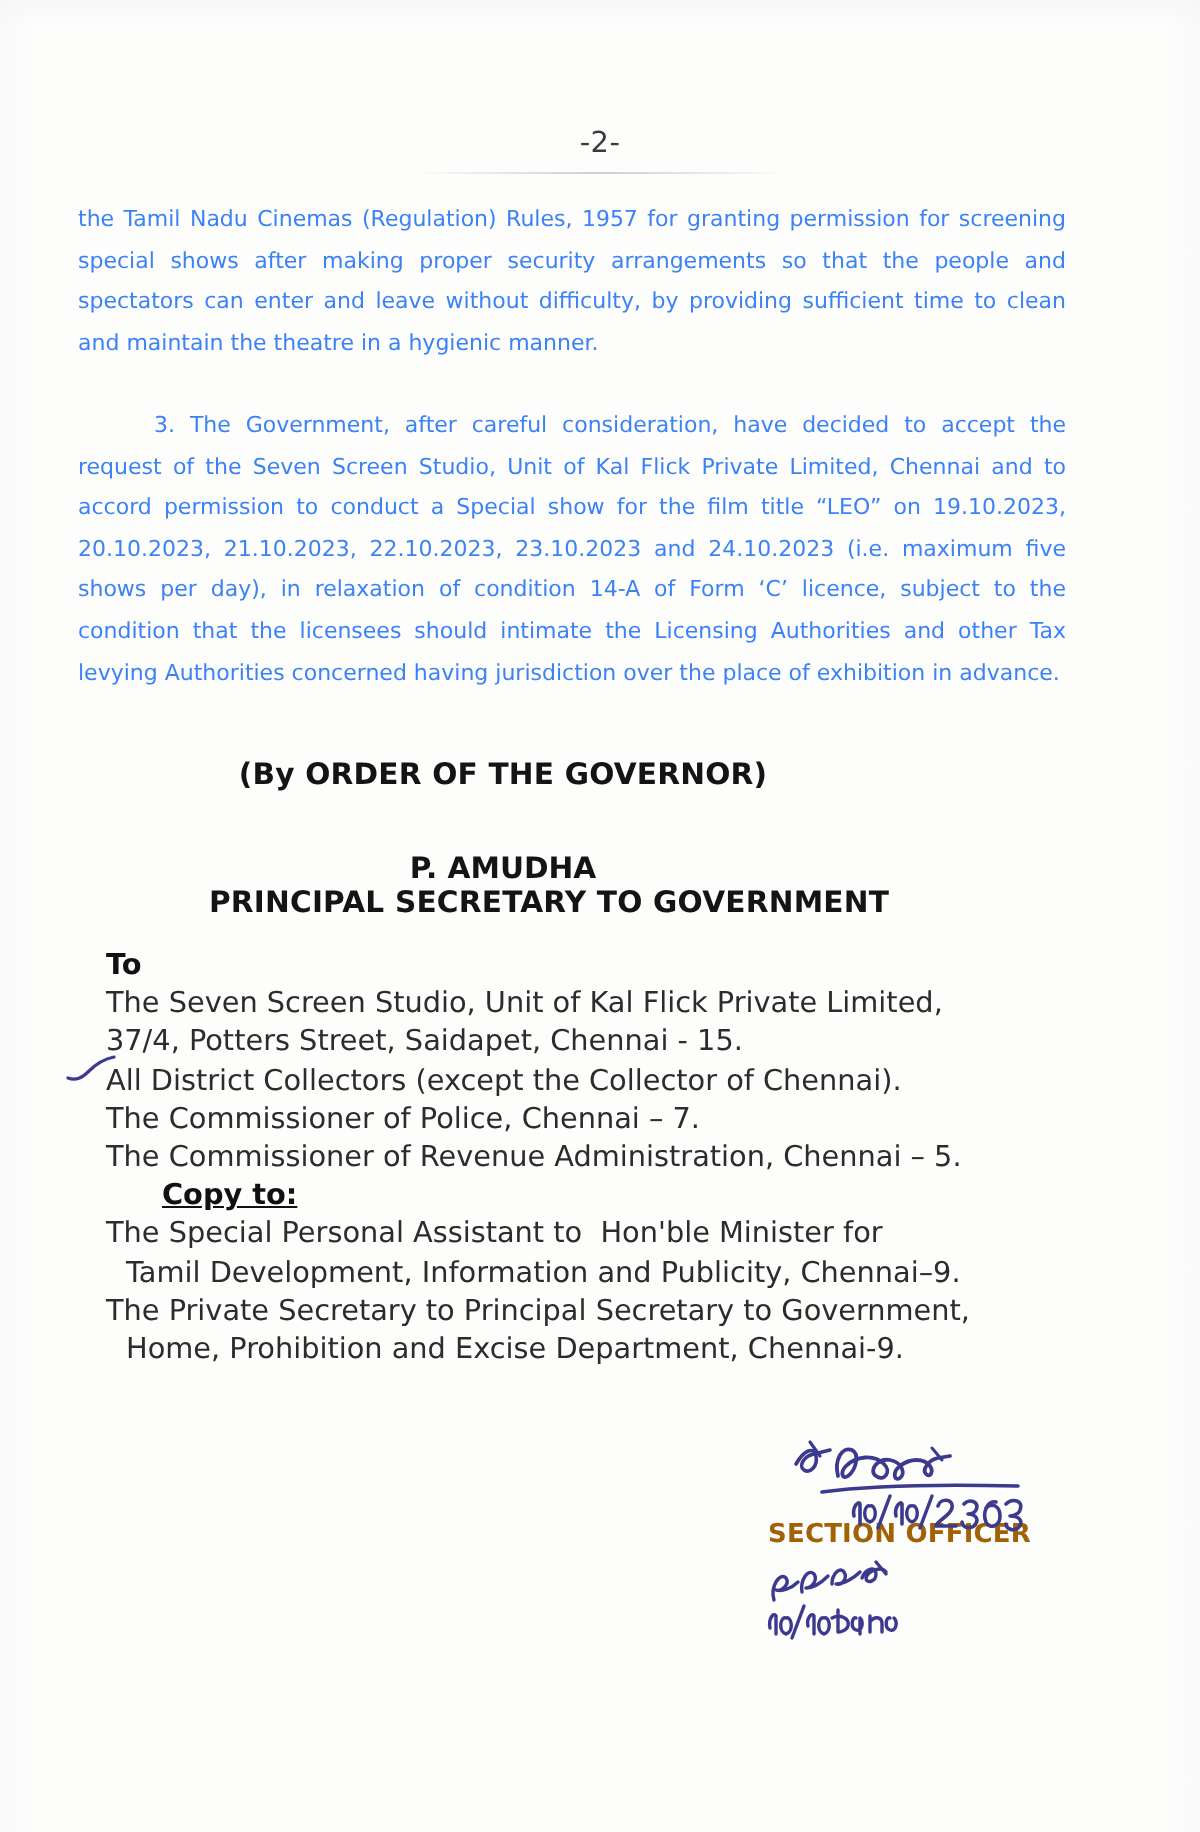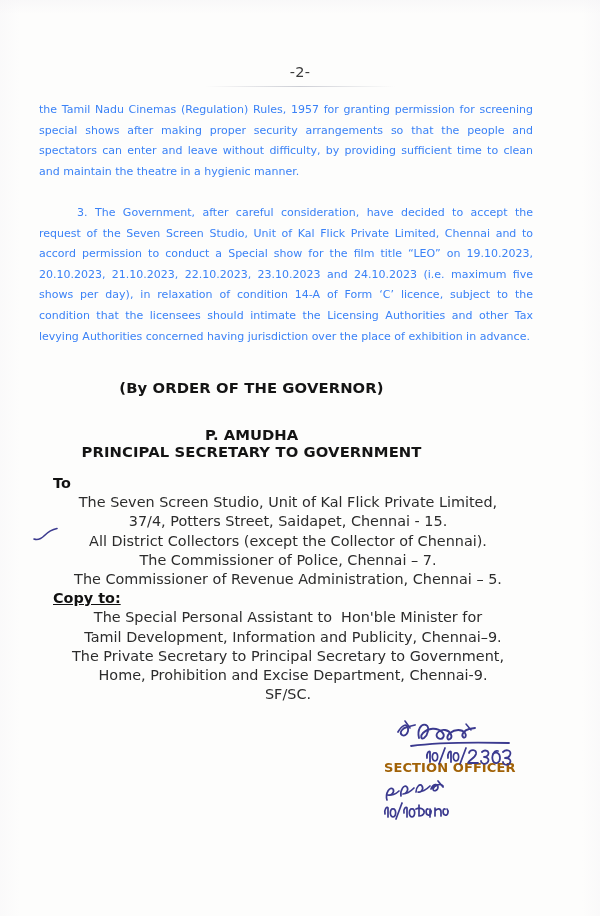--- a/index.html
+++ b/index.html
@@ -77,40 +77,42 @@
     letter-spacing: 0.1px;
   }
   #signatory-name {
     top: 426px;
     font-size: 14.8px;
   }
   #signatory-designation {
     top: 443px;
     font-size: 14.8px;
     letter-spacing: 0.1px;
+    margin-left: 23px;
   }
 
   .dist-block {
     position: absolute;
     left: 53px;
     width: 470px;
     font-size: 14.4px;
     line-height: 19.2px;
     color: #2c2c2c;
   }
   #to-block { top: 474px; }
   .dist-heading {
     font-weight: bold;
     color: #111;
   }
   .dist-heading.underlined {
     text-decoration: underline;
     text-underline-offset: 1px;
-  }
-  .dist-line { white-space: pre; text-align: center; }
+    margin-left: 28px;
+  }
+  .dist-line { white-space: pre; }
   .dist-line.cont { padding-left: 10px; }
 
   .forwarded {
     position: absolute;
     left: 190px;
     top: 708px;
     font-size: 14.6px;
     font-weight: bold;
     color: #141414;
     letter-spacing: 0.1px;
@@ -159,21 +161,20 @@
     <div class="dist-line">37/4, Potters Street, Saidapet, Chennai - 15.</div>
     <div class="dist-line">All District Collectors (except the Collector of Chennai).</div>
     <div class="dist-line">The Commissioner of Police, Chennai – 7.</div>
     <div class="dist-line">The Commissioner of Revenue Administration, Chennai – 5.</div>
 
     <div class="dist-heading underlined">Copy to:</div>
     <div class="dist-line">The Special Personal Assistant to  Hon'ble Minister for</div>
     <div class="dist-line cont">Tamil Development, Information and Publicity, Chennai–9.</div>
     <div class="dist-line">The Private Secretary to Principal Secretary to Government,</div>
     <div class="dist-line cont">Home, Prohibition and Excise Department, Chennai-9.</div>
-    <div class="dist-line">SF/SC.</div>
   </div>
 
   <div class="section-officer">SECTION OFFICER</div>
 
   <svg class="ink" id="tick-mark" width="26" height="16" viewBox="0 0 26 16">
     <path d="M1 12 C5 13.5, 8 12, 11.5 8.5 C15 5, 19 2.5, 24 1.5" fill="none" stroke="#3b3a8f" stroke-width="1.6" stroke-linecap="round"></path>
   </svg>
 
   <svg class="ink" id="signature-main" width="140" height="52" viewBox="0 0 140 52">
     <g fill="none" stroke="#3b3a8f" stroke-linecap="round" stroke-linejoin="round">

